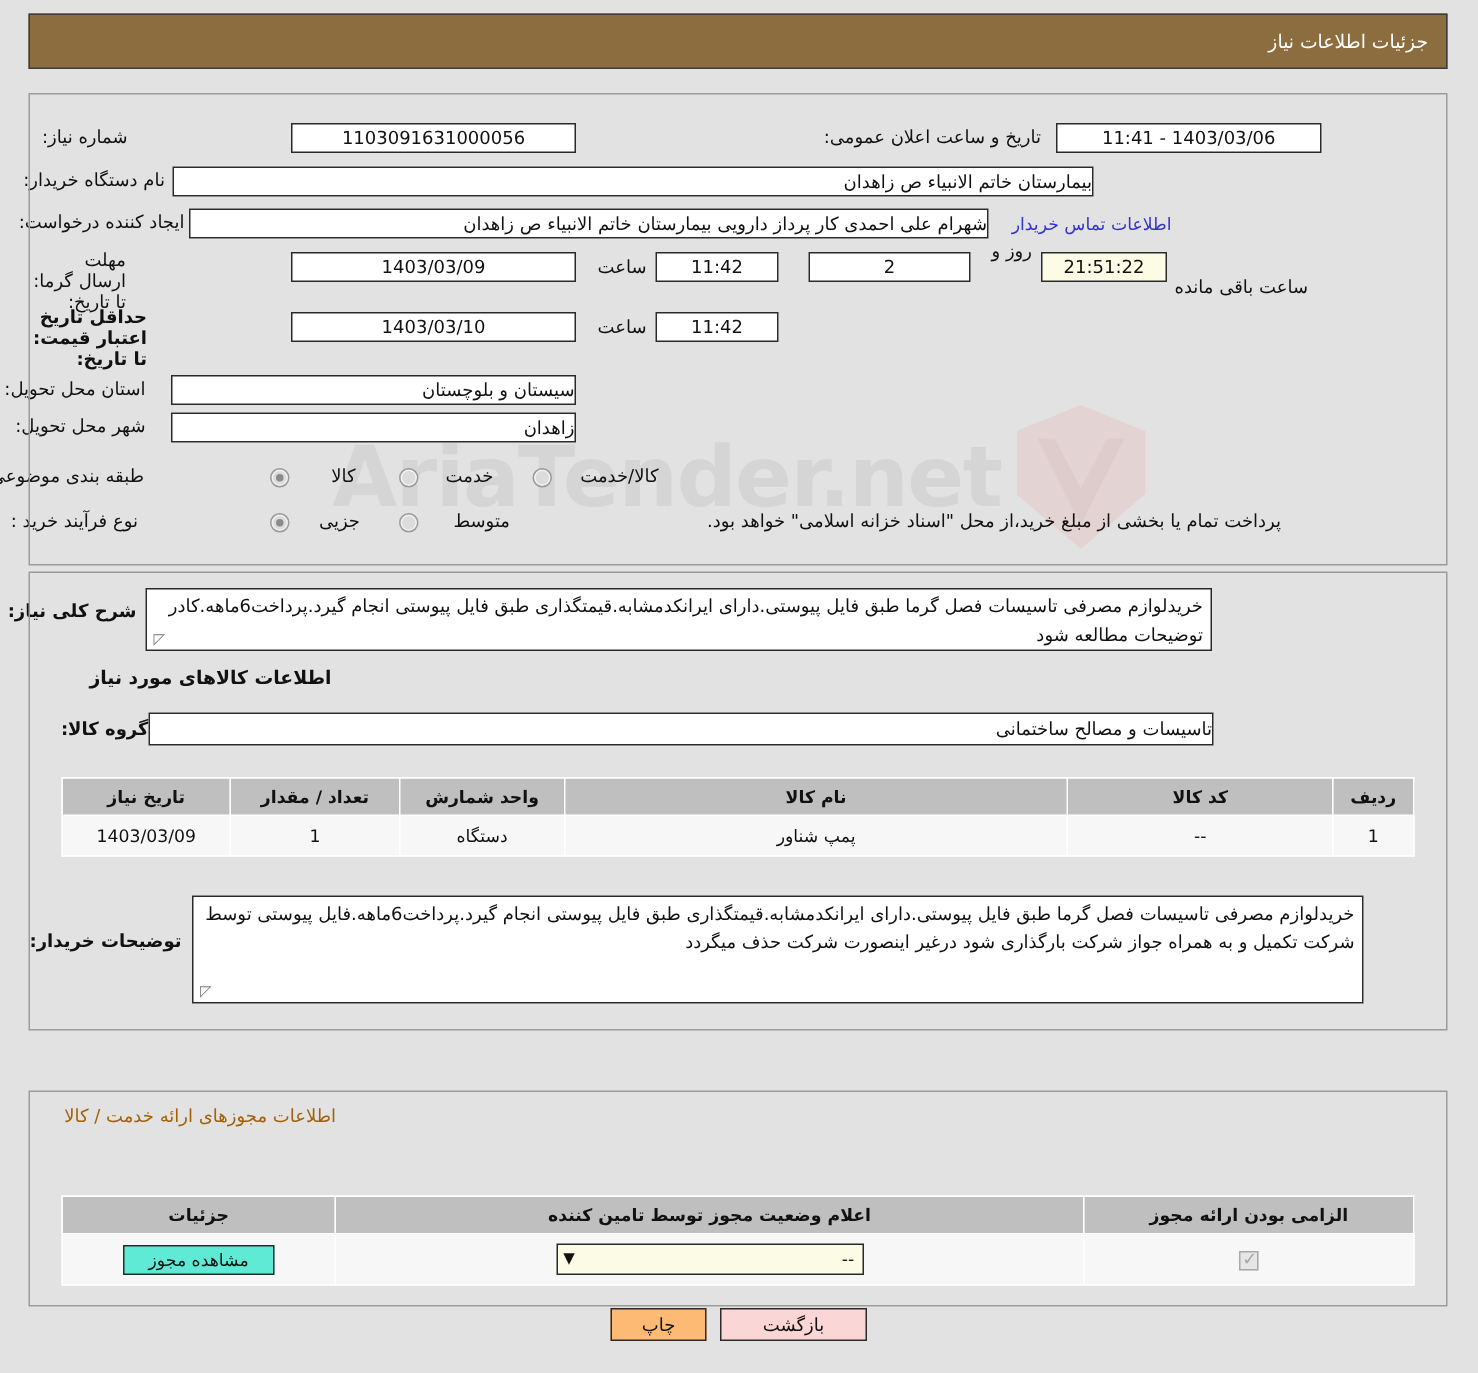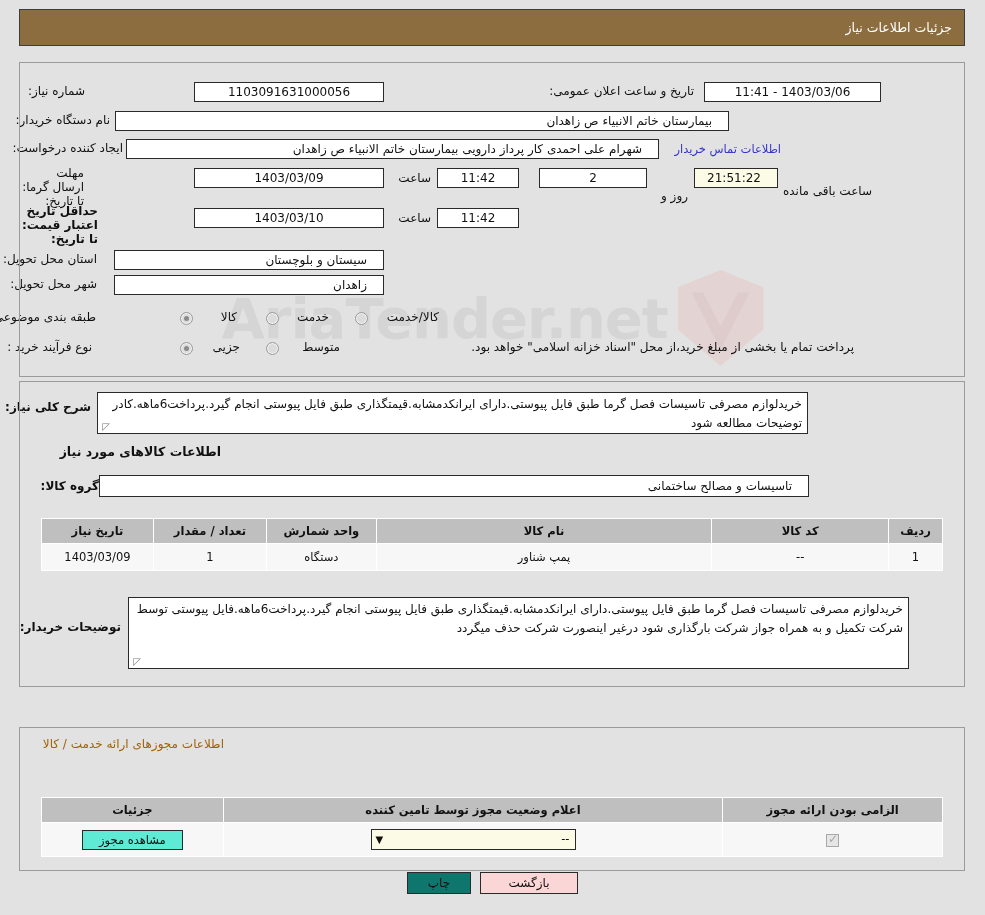--- a/index.html
+++ b/index.html
@@ -80,21 +80,21 @@
     color: #111;
     line-height: 15px;
   }
   .lbl-b { font-weight: bold; }
   .fld {
     position: absolute;
     background: #ffffff;
     border: 1px solid #2a2a2a;
     height: 20px;
     line-height: 18px;
-    padding: 0 16px;
+    padding: 0 0;
     font-size: 12px;
     text-align: center;
     overflow: hidden;
     white-space: nowrap;
     color: #111;
   }
   .fld.right { text-align: right; }
   .fld.cream { background: #fbfbe6; }
   .linkish {
     position: absolute;
@@ -231,21 +231,21 @@
   .btn {
     border: 1px solid #2a2a2a;
     font-size: 12px;
     padding: 3px 0;
     width: 66px;
     text-align: center;
     cursor: pointer;
     color: #111;
   }
   .btn-back  { background: #fbd6d6; width: 98px; }
-  .btn-print { background: #0f766e; width: 64px; }
+  .btn-print { background: #fdba74; width: 64px; }
 </style>
 </head>
 <body>
 
 <div class="watermark">
   <div class="wm-shield"></div>
   <div class="wm-text">AriaTender.net</div>
 </div>
 
 <div class="page-header">
@@ -265,21 +265,21 @@
 
 <div class="lbl" style="top:141px; right:862px; width:100px;">ایجاد کننده درخواست:</div>
 <div class="fld right" style="top:139px; right:326px; width:533px;">شهرام علی احمدی  کار پرداز دارویی  بیمارستان خاتم الانبیاء  ص  زاهدان</div>
 <div class="linkish" style="top:142px; right:204px;">اطلاعات تماس خریدار</div>
 
 <div class="lbl" style="top:166px; right:901px; width:62px; line-height:14px; white-space:normal; text-align:right;">مهلت ارسال گرما: تا تاریخ:</div>
 <div class="fld" style="top:168px; right:601px; width:190px;">1403/03/09</div>
 <div class="plain-txt" style="top:171px; right:554px;">ساعت</div>
 <div class="fld" style="top:168px; right:466px; width:82px;">11:42</div>
 <div class="fld" style="top:168px; right:338px; width:108px;">2</div>
-<div class="plain-txt" style="top:189px; right:297px;text-align:right;">روز و</div>
+<div class="plain-txt" style="top:160px; right:297px;text-align:right;">روز و</div>
 <div class="fld cream" style="top:168px; right:207px; width:84px;">21:51:22</div>
 <div class="plain-txt" style="top:184px; right:113px;">ساعت باقی مانده</div>
 
 <div class="lbl" style="top:204px; right:887px; width:76px; line-height:14px; white-space:normal; text-align:right;font-weight:bold;">حداقل تاریخ اعتبار قیمت: تا تاریخ:</div>
 <div class="fld" style="top:208px; right:601px; width:190px;">1403/03/10</div>
 <div class="plain-txt" style="top:211px; right:554px;">ساعت</div>
 <div class="fld" style="top:208px; right:466px; width:82px;">11:42</div>
 
 <div class="lbl" style="top:252px; right:888px; width:75px;">استان محل تحویل:</div>
 <div class="fld right" style="top:250px; right:601px; width:270px;">سیستان و بلوچستان</div>

